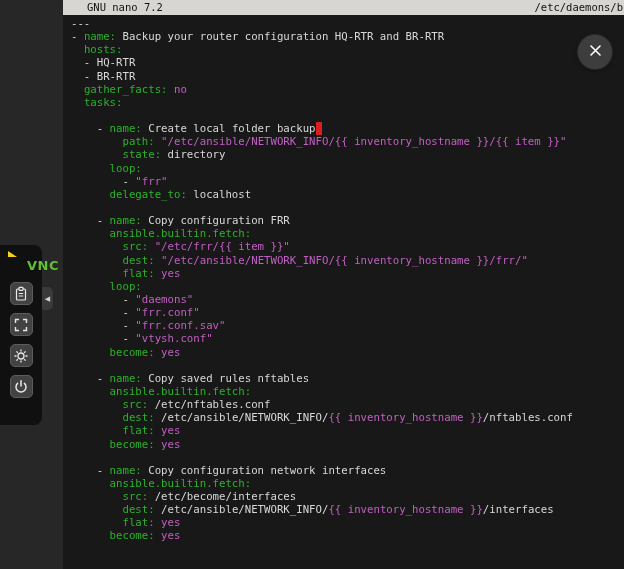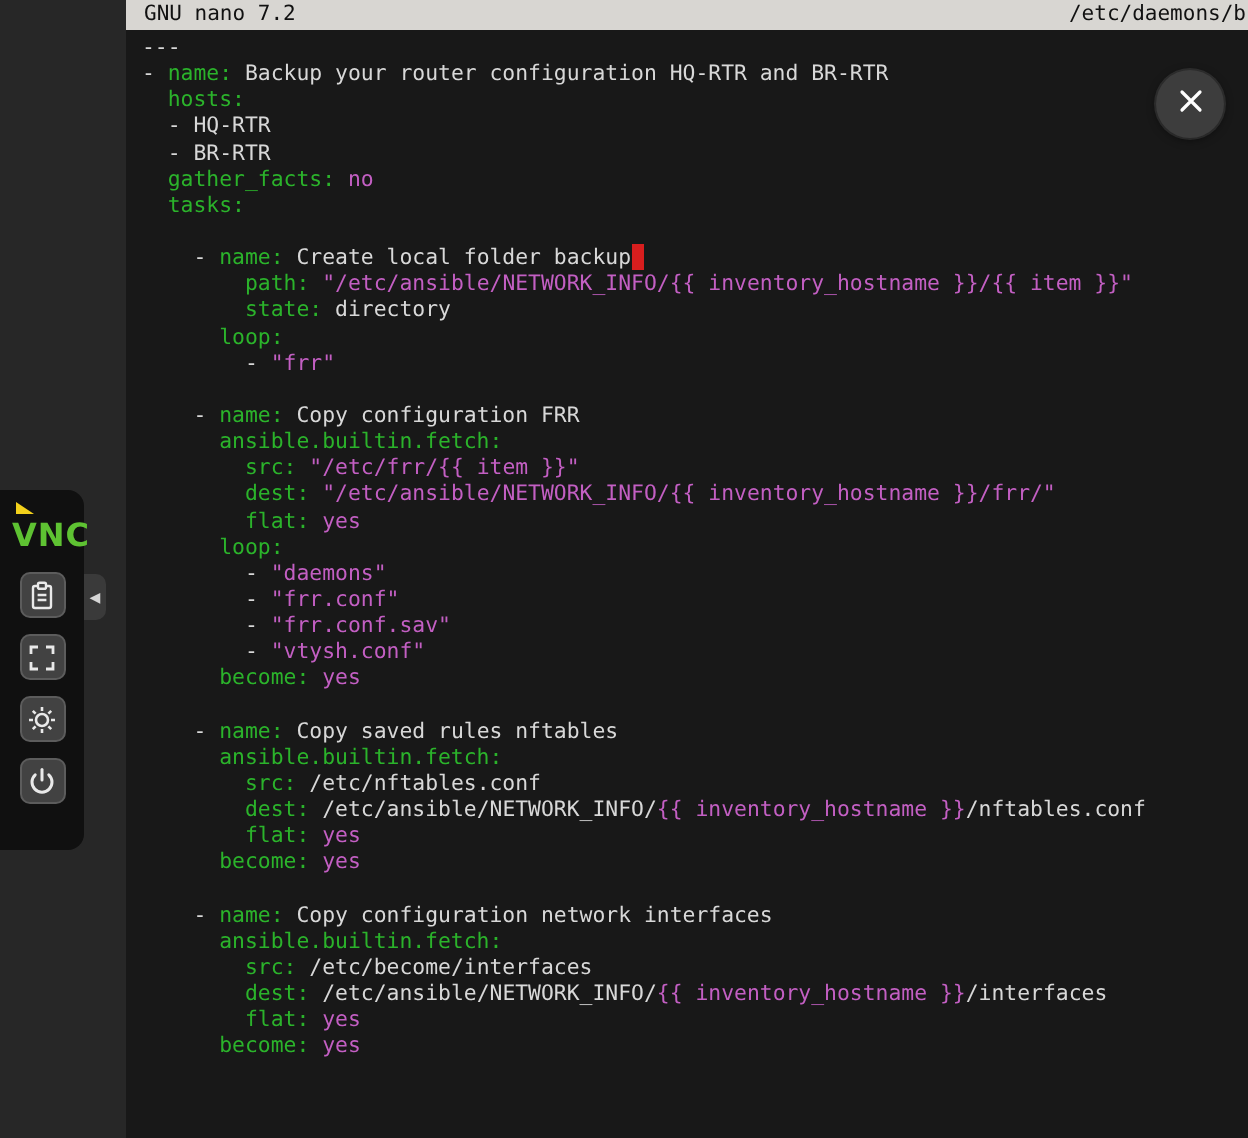--- a/index.html
+++ b/index.html
@@ -13,21 +13,21 @@
   .terminal-window {
     position:absolute; left:63px; top:0; width:561px; height:569px;
     background:var(--bg, #181818);
   }
   .nano-titlebar {
     height:15px; line-height:15px;
     background:var(--titlebar_bg, #d8d6d2);
     color:var(--titlebar_fg, #111);
     font-size:10.5px;
     display:flex; justify-content:space-between;
-    padding:0 1px 0 9px;
+    padding:0 1px 0 24px;
     white-space:nowrap; overflow:hidden;
   }
   .nano-body {
     padding:2px 0 0 8px;
     font-size:10.7px;
   }
   .line {
     white-space:pre;
     height:13.15px; line-height:13.15px;
     color:var(--text, #d8d8d8);
@@ -58,22 +58,23 @@
   .vnc-logo { text-align:left; width:30px; margin-bottom:5px; }
   .logo-accent {
     display:block; width:0; height:0;
     border-right:9px solid transparent;
     border-bottom:6px solid var(--logo-yellow, #f3d11b);
     margin:0 0 1px 2px;
   }
   .logo-text {
     display:block;
     font-family:"DejaVu Sans", sans-serif;
-    font-weight:bold; font-size:16px; letter-spacing:0.5px;
+    font-weight:bold; font-size:13px; letter-spacing:0.5px;
     color:var(--logo-green, #5ec232);
+    margin-left:21px;
   }
   .vnc-buttons { display:flex; flex-direction:column; gap:8px; margin-top:4px; }
   .vnc-btn {
     width:23px; height:23px;
     background:#424242; border:1px solid #5c5c5c; border-radius:5px;
     display:flex; align-items:center; justify-content:center;
     cursor:pointer; padding:0;
   }
   .vnc-btn .icon { display:flex; }
   .vnc-handle {
@@ -100,20 +101,21 @@
       <div class="line"><span class="c-w">  - HQ-RTR</span></div>
       <div class="line"><span class="c-w">  - BR-RTR</span></div>
       <div class="line"><span class="c-w">  </span><span class="c-g">gather_facts:</span><span class="c-w"> </span><span class="c-m">no</span></div>
       <div class="line"><span class="c-w">  </span><span class="c-g">tasks:</span></div>
       <div class="line"></div>
       <div class="line"><span class="c-w">    - </span><span class="c-g">name:</span><span class="c-w"> Create local folder backup</span><span class="cursor">&nbsp;</span></div>
       <div class="line"><span class="c-w">        </span><span class="c-g">path:</span><span class="c-w"> </span><span class="c-m">"/etc/ansible/NETWORK_INFO/{{ inventory_hostname }}/{{ item }}"</span></div>
       <div class="line"><span class="c-w">        </span><span class="c-g">state:</span><span class="c-w"> directory</span></div>
       <div class="line"><span class="c-w">      </span><span class="c-g">loop:</span></div>
       <div class="line"><span class="c-w">        - </span><span class="c-m">"frr"</span></div>
+      <div class="line"><span class="c-w">      </span><span class="c-g">delegate_to:</span><span class="c-w"> localhost</span></div>
       <div class="line"></div>
       <div class="line"><span class="c-w">    - </span><span class="c-g">name:</span><span class="c-w"> Copy configuration FRR</span></div>
       <div class="line"><span class="c-w">      </span><span class="c-g">ansible.builtin.fetch:</span></div>
       <div class="line"><span class="c-w">        </span><span class="c-g">src:</span><span class="c-w"> </span><span class="c-m">"/etc/frr/{{ item }}"</span></div>
       <div class="line"><span class="c-w">        </span><span class="c-g">dest:</span><span class="c-w"> </span><span class="c-m">"/etc/ansible/NETWORK_INFO/{{ inventory_hostname }}/frr/"</span></div>
       <div class="line"><span class="c-w">        </span><span class="c-g">flat:</span><span class="c-w"> </span><span class="c-m">yes</span></div>
       <div class="line"><span class="c-w">      </span><span class="c-g">loop:</span></div>
       <div class="line"><span class="c-w">        - </span><span class="c-m">"daemons"</span></div>
       <div class="line"><span class="c-w">        - </span><span class="c-m">"frr.conf"</span></div>
       <div class="line"><span class="c-w">        - </span><span class="c-m">"frr.conf.sav"</span></div>

